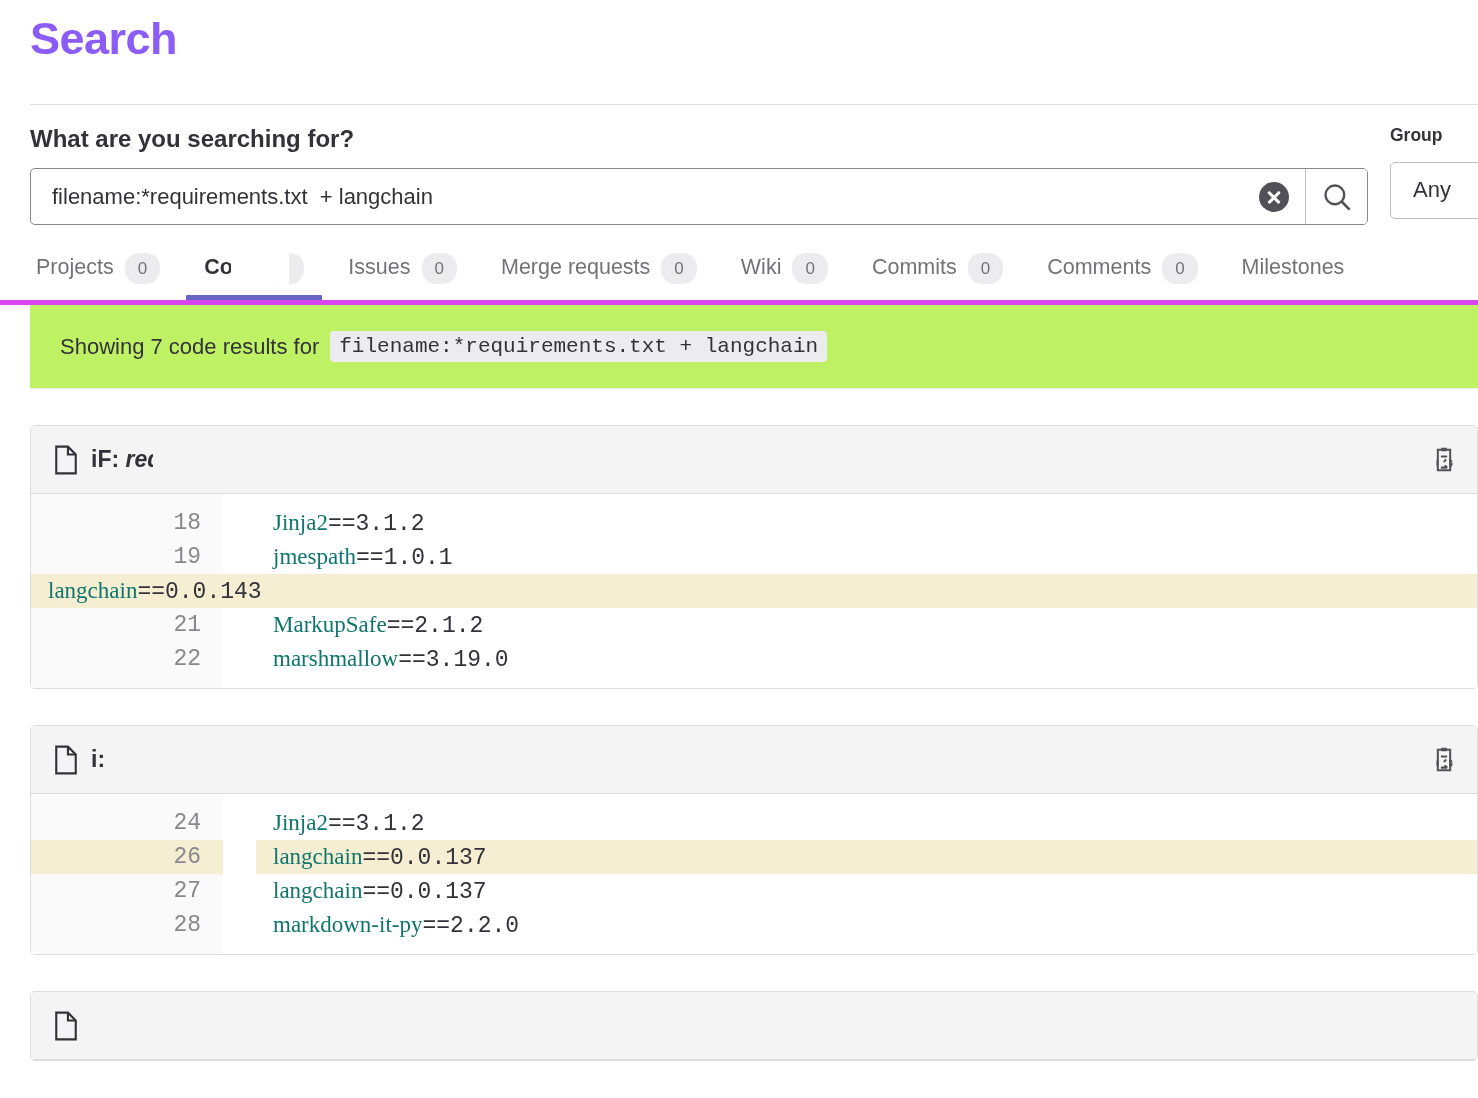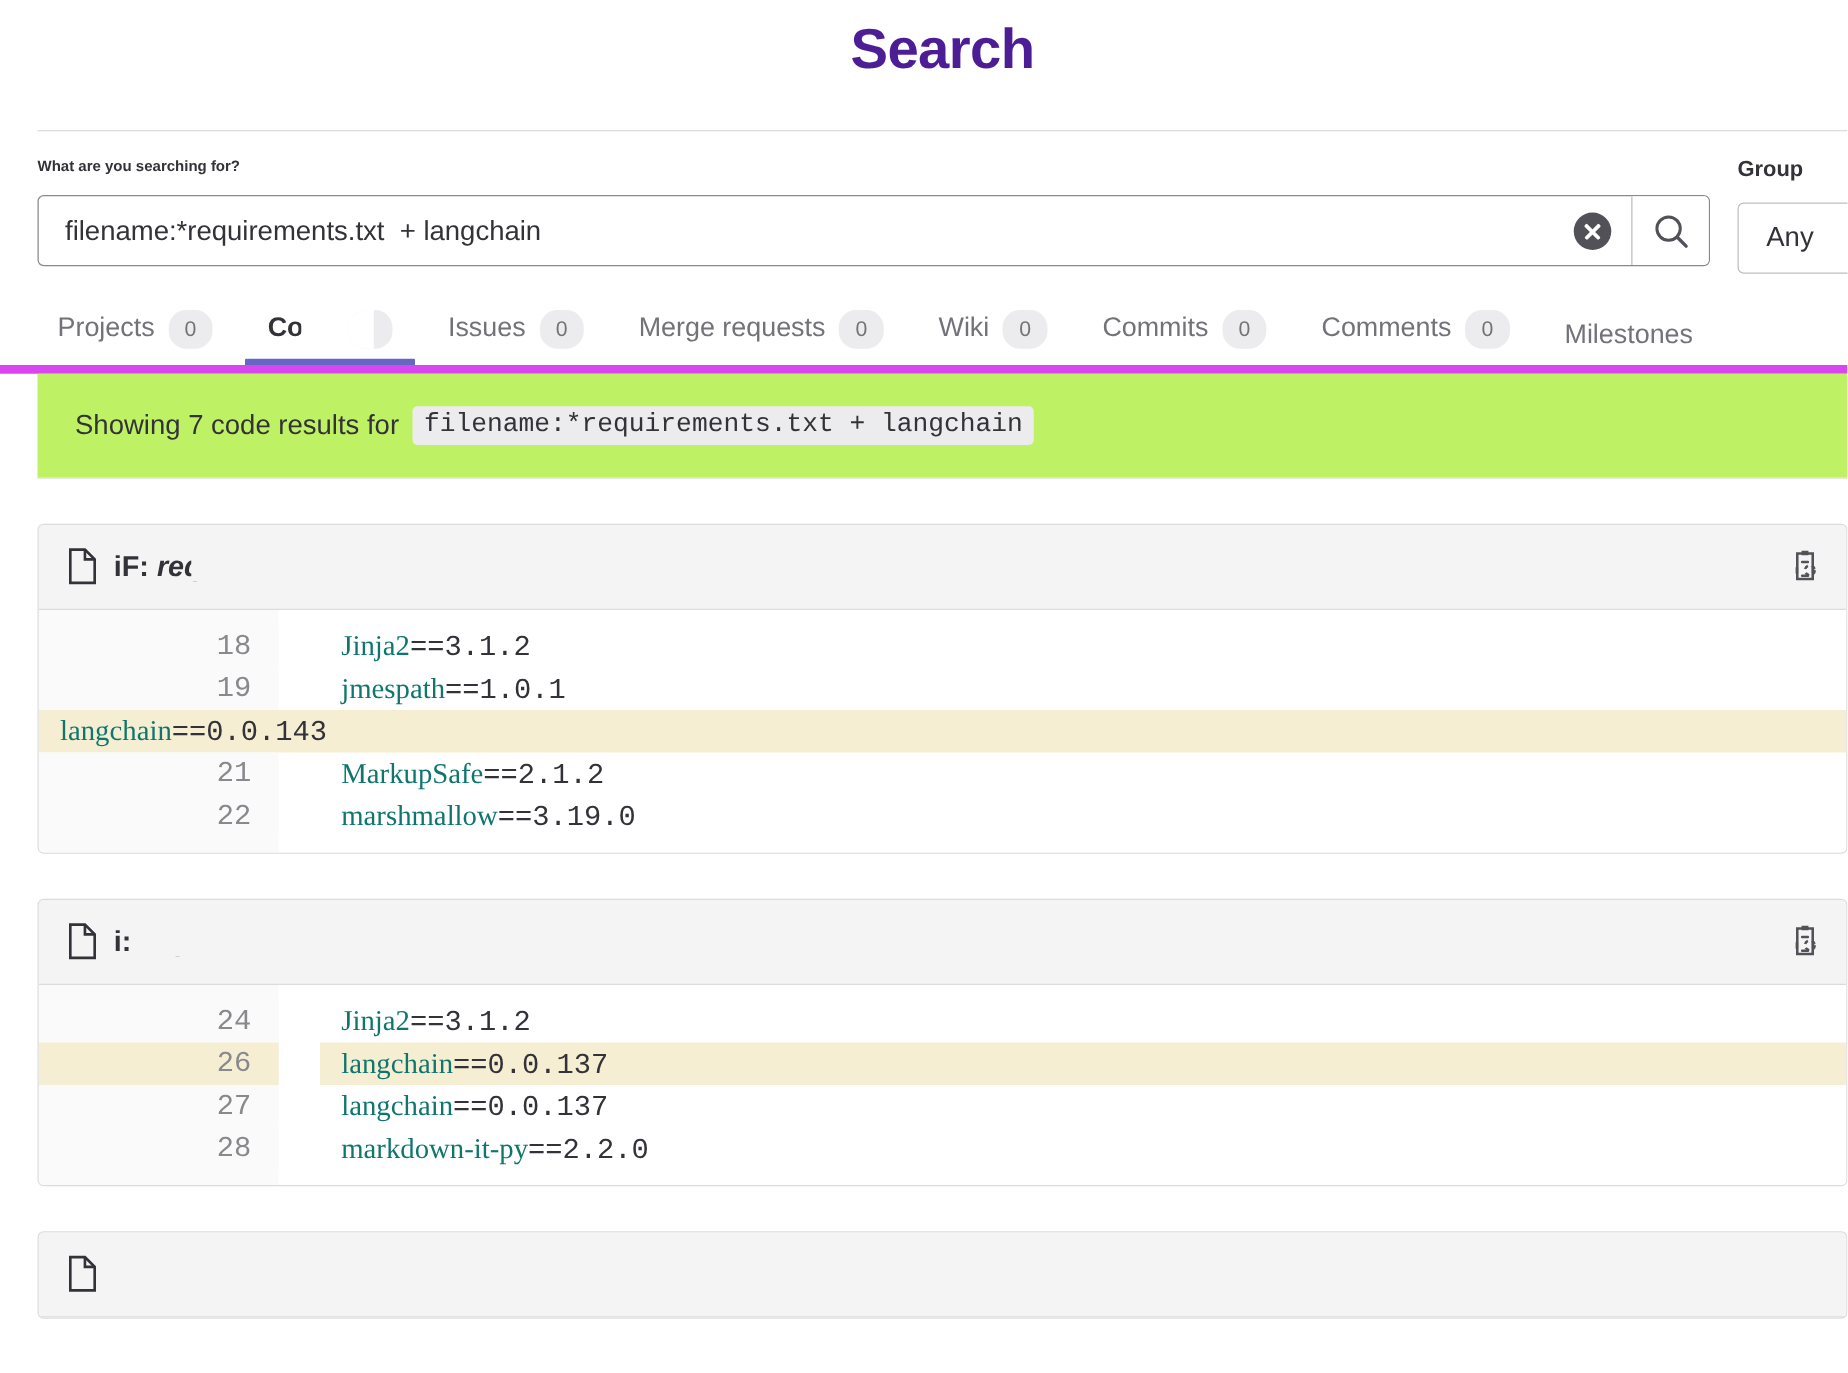--- a/index.html
+++ b/index.html
@@ -11,44 +11,43 @@
     color: #333238;
     overflow: hidden;
   }
 
   .page { width: 1478px; height: 1098px; position: relative; }
 
   
   .page-title {
     font-size: 45px;
     font-weight: bold;
-    color: #4c1d95;
+    color: #8b5cf6;
     letter-spacing: -0.5px;
     margin: 0;
     padding: 16px 0 0 30px;
     line-height: 1.0;
-    text-align: center;
   }
 
   .title-rule {
     border-bottom: 1px solid #dcdcde;
     margin: 43px 0 0 30px;
     width: 1448px;
   }
 
   
   .form-row {
     display: flex;
     align-items: flex-start;
     padding: 0 0 0 30px;
     margin-top: 22px;
   }
   .field-block { position: relative; }
   .field-label {
-    font-size: 12px;
+    font-size: 24px;
     font-weight: bold;
     color: #333238;
     line-height: 1;
     margin-bottom: 17px;
     display: block;
     white-space: nowrap;
   }
 
   .search-wrap {
     display: flex;
@@ -132,24 +131,23 @@
     font-size: 22px;
     color: #333238;
     cursor: pointer;
     white-space: nowrap;
     overflow: hidden;
   }
 
   
   .tabs {
     display: flex;
-    align-items: flex-end;
-    padding-left: 24px;
+    padding-left: 14px;
     margin-top: 24px;
-    border-bottom: 7px solid #d946ef;
+    border-bottom: 5px solid #d946ef;
     height: 56px;
     width: 1478px;
     overflow: hidden;
   }
   .tab {
     display: flex;
     align-items: center;
     gap: 11px;
     padding: 0 22px 13px 22px;
     font-size: 21.5px;

